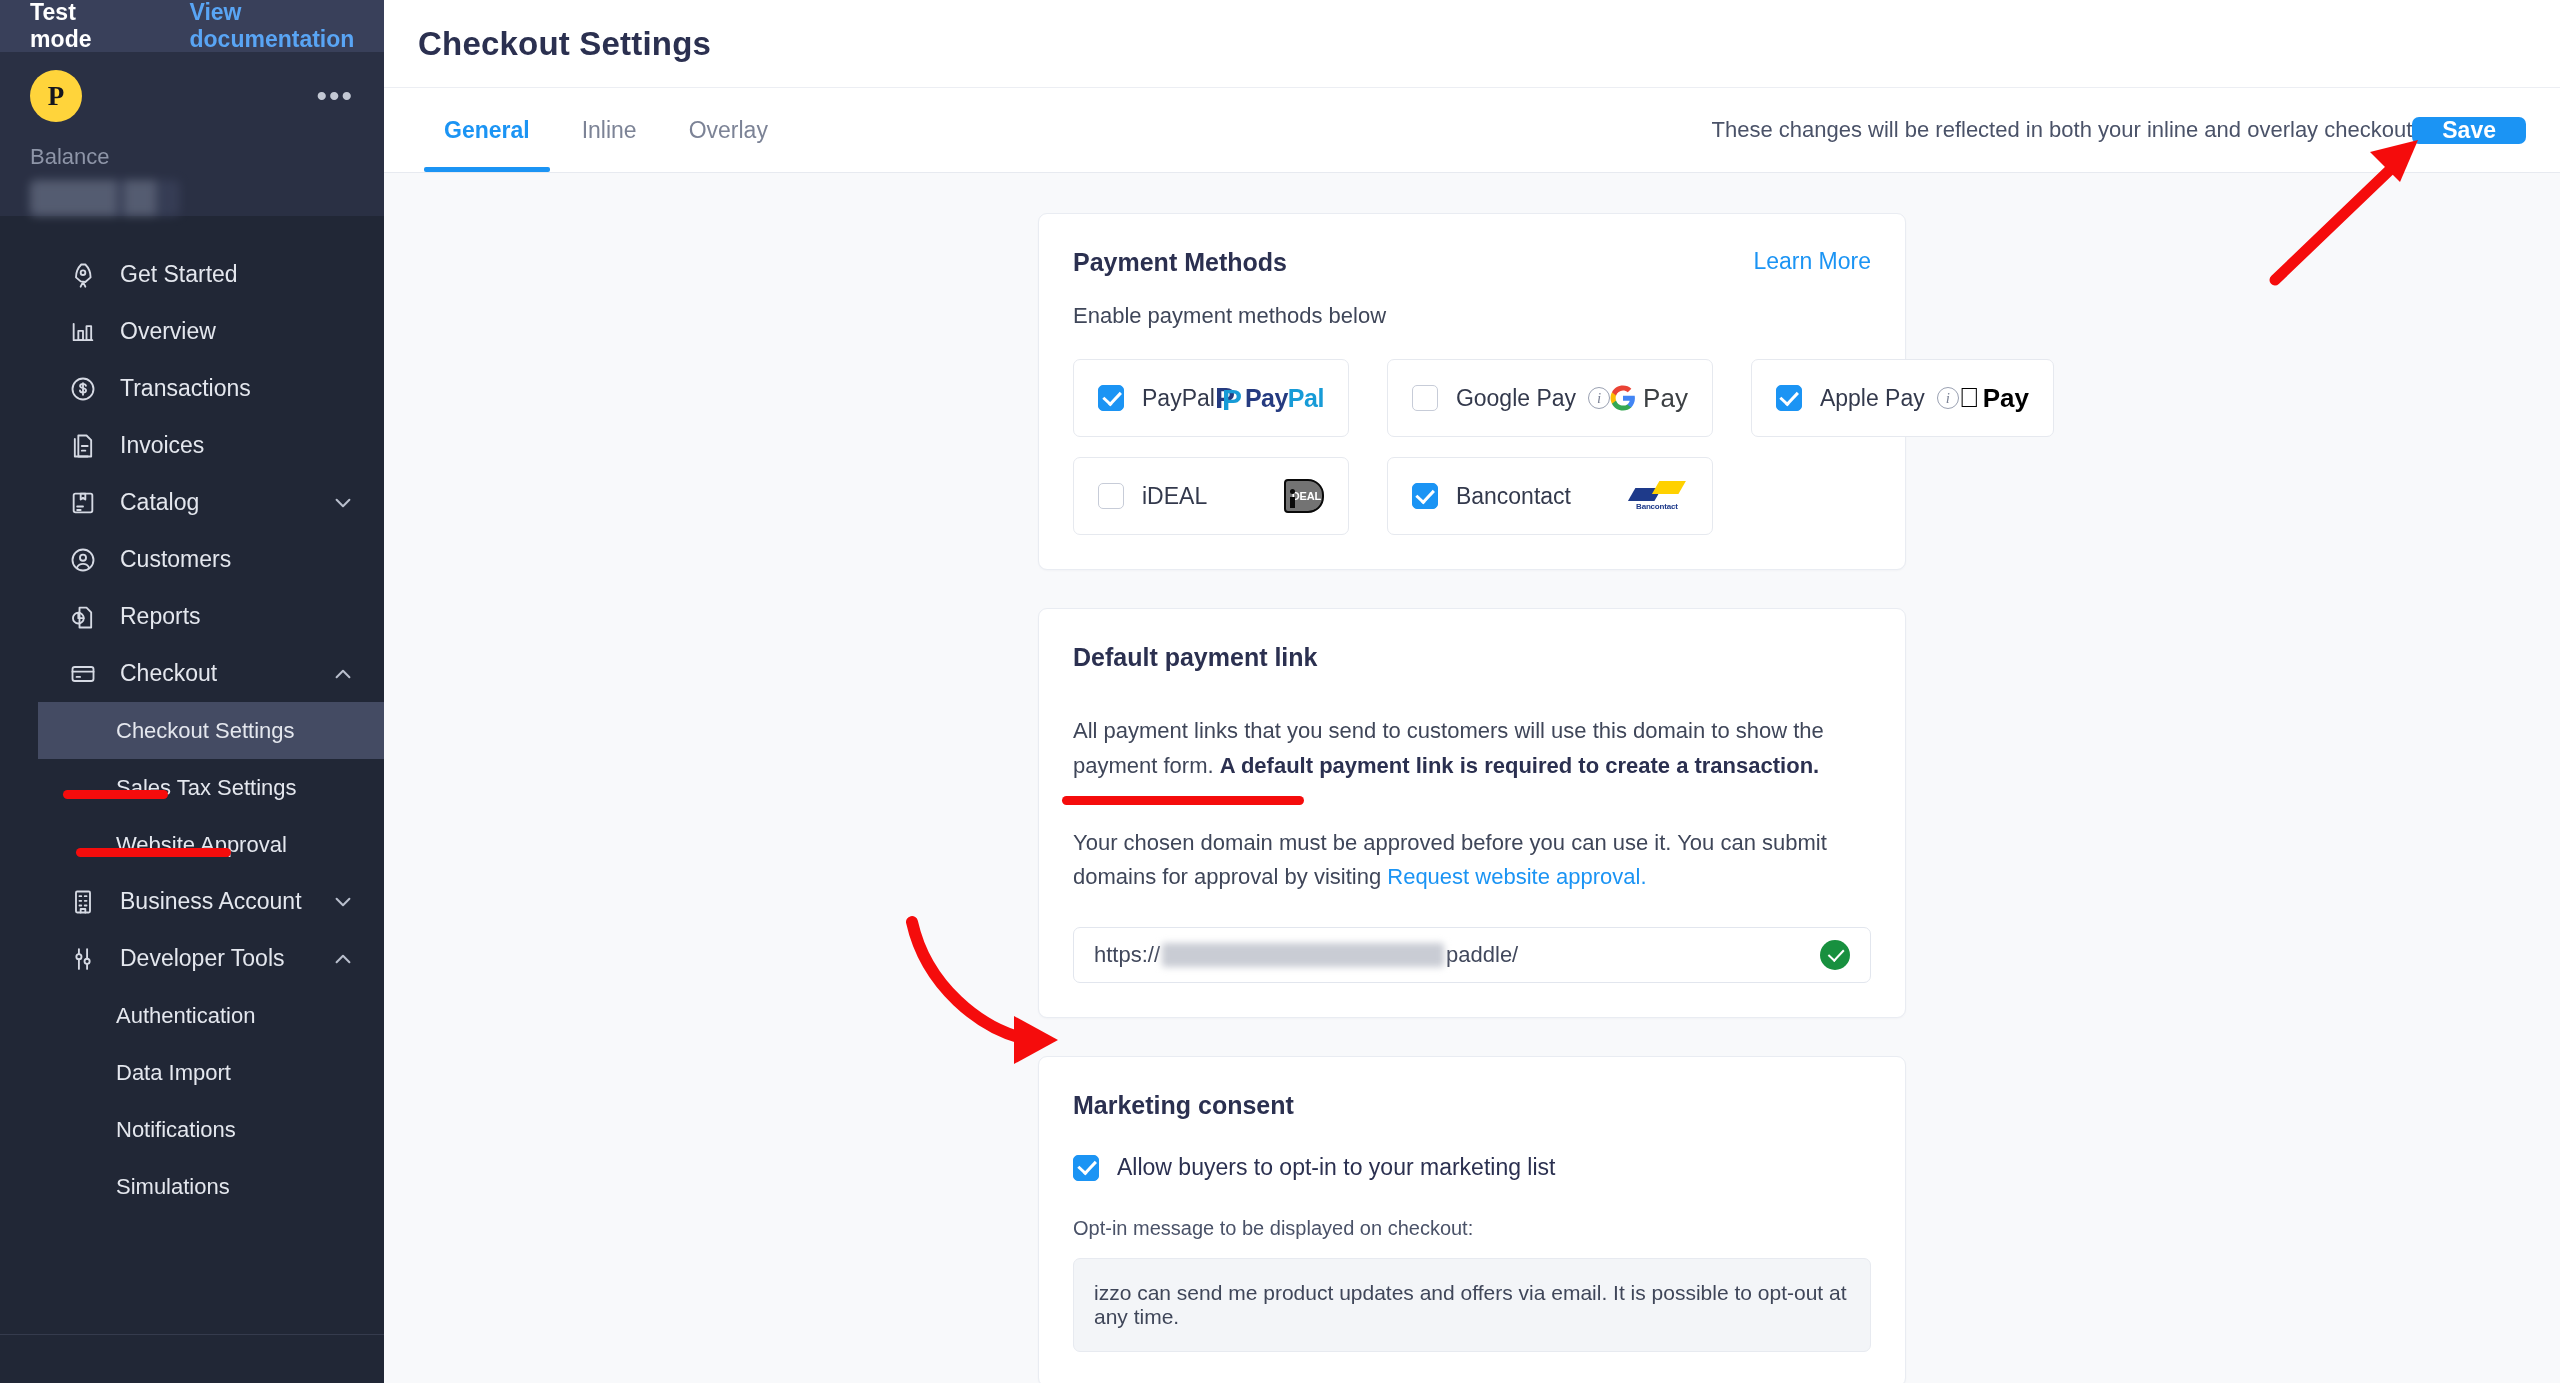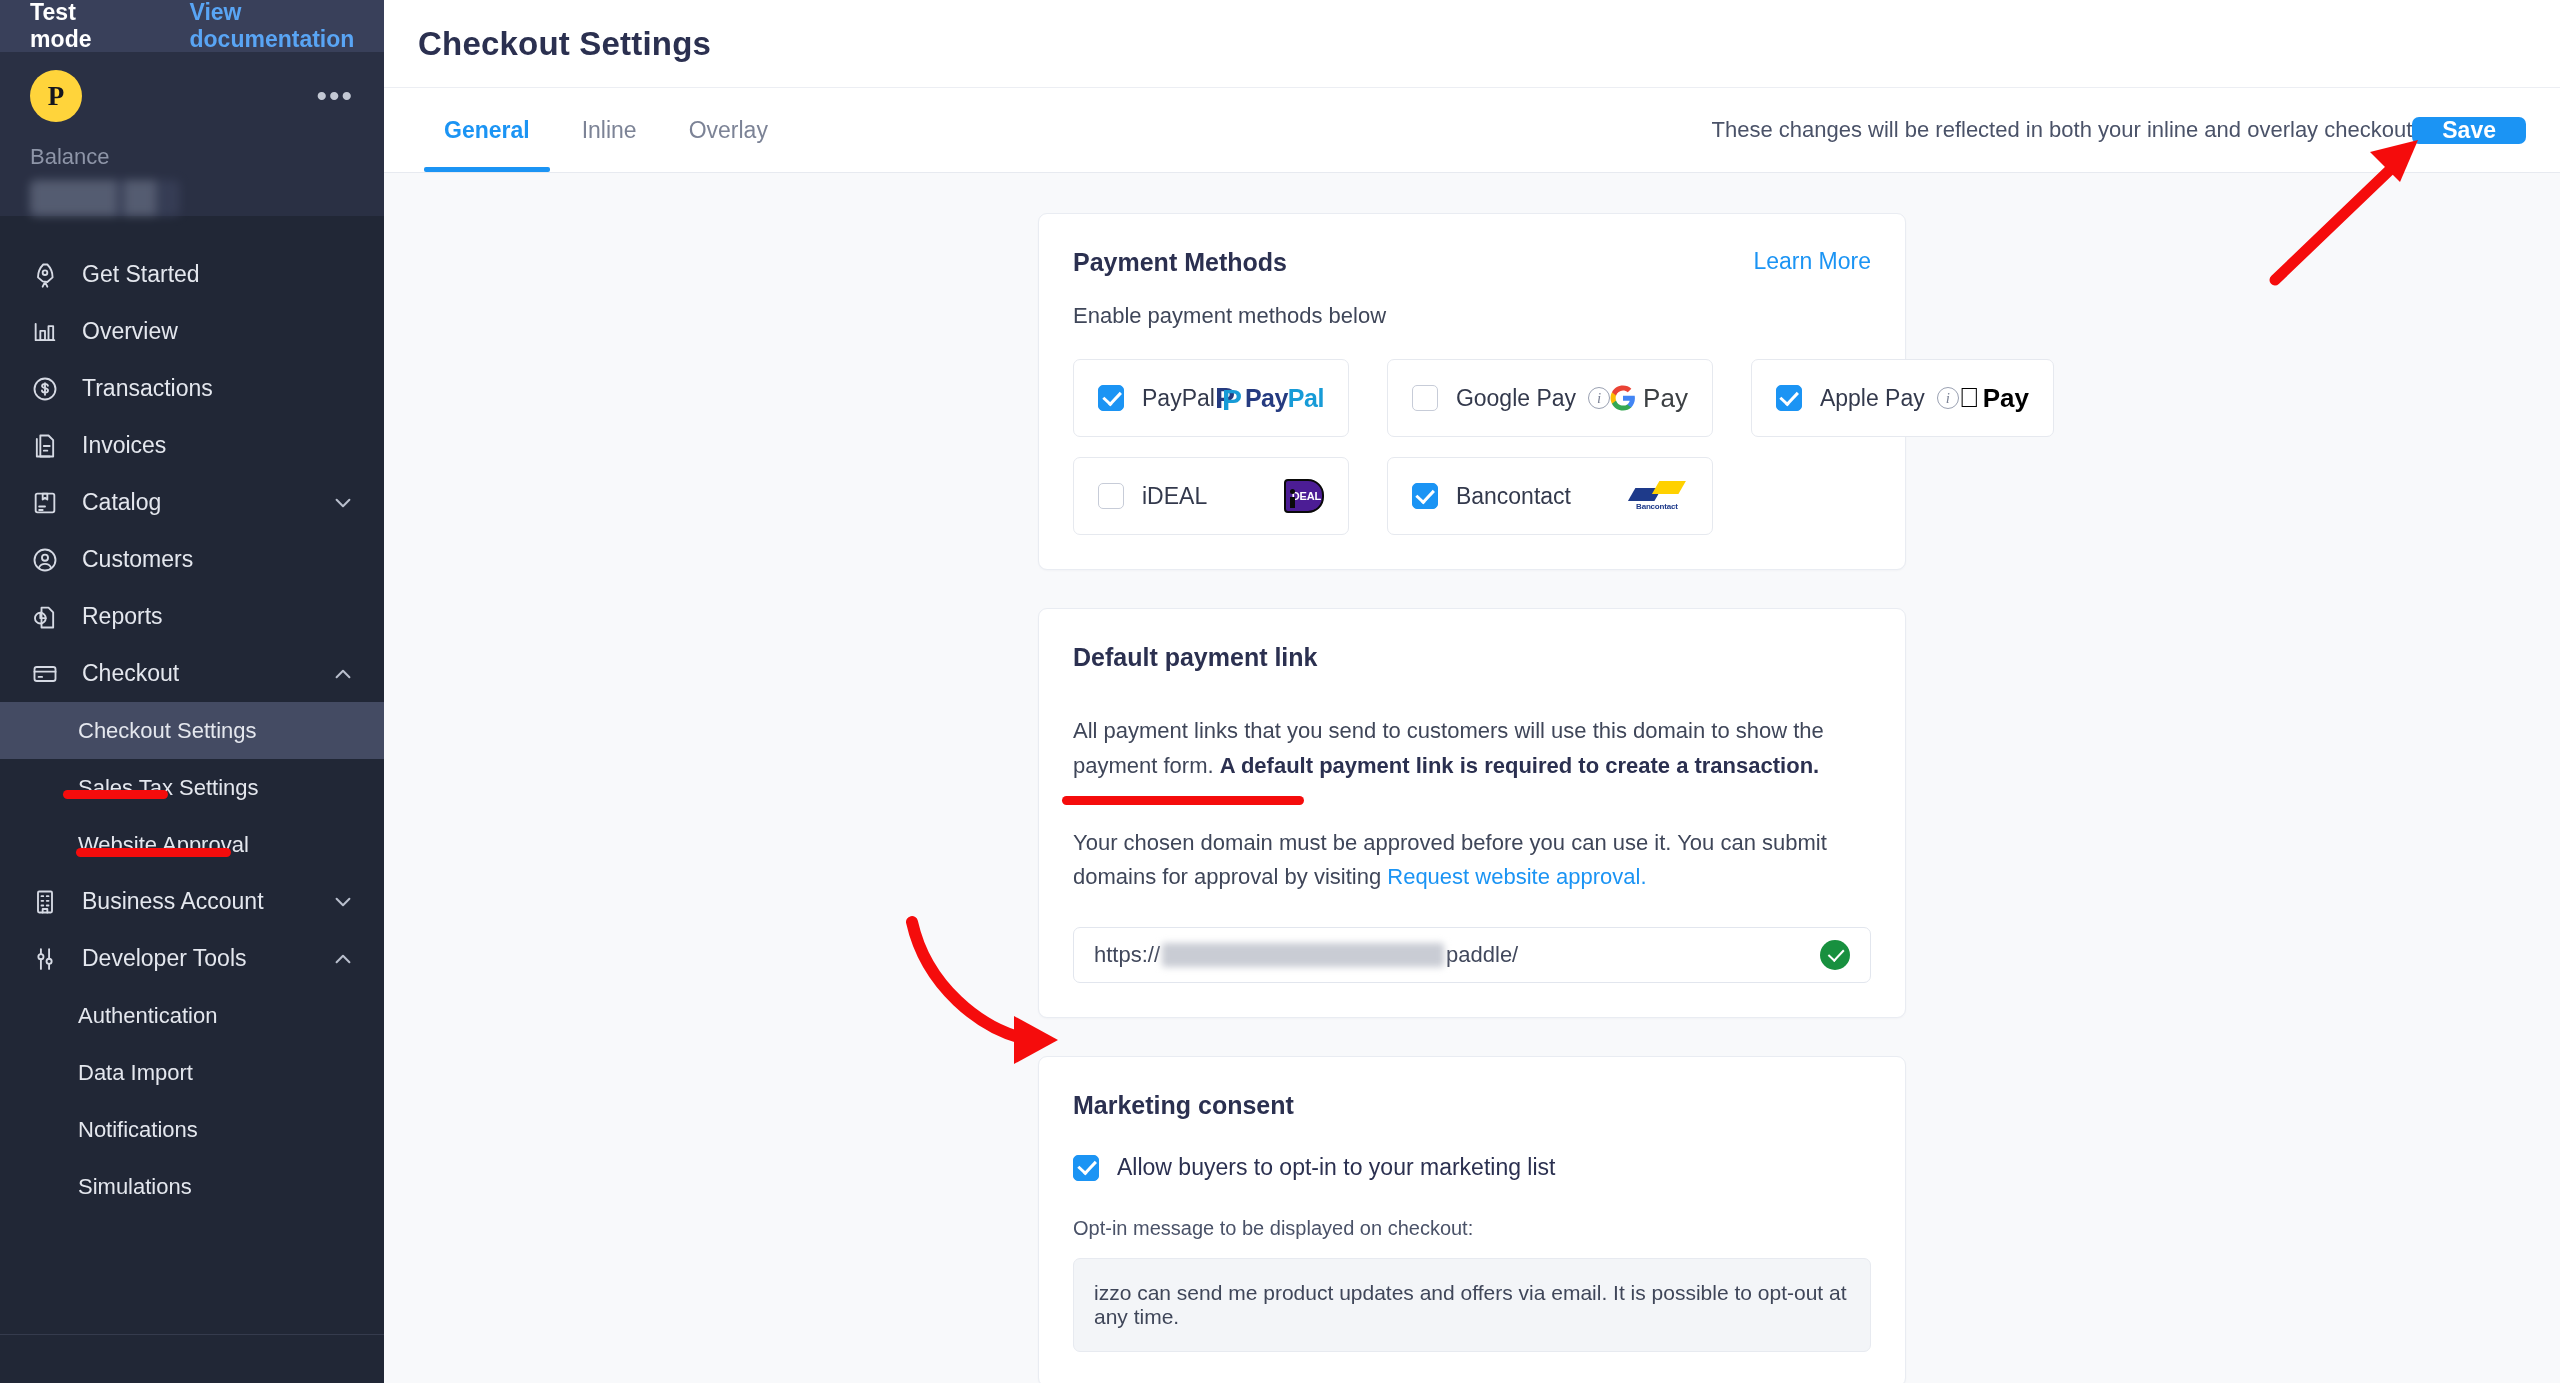--- a/index.html
+++ b/index.html
@@ -39,21 +39,21 @@
     color:#14161f; font-size:27px; font-weight:700; font-family:"Liberation Serif", serif;
   }
   .dots { color:#c3c8d4; font-size:30px; line-height:12px; letter-spacing:2px; cursor:pointer;}
   .bal-label { color:#8e95a8; font-size:22px; margin-top:22px; }
   .bal-val {
     margin-top:10px; width:150px; height:36px; border-radius:6px;
     background:linear-gradient(90deg,#636b80 0%,#636b80 58%,#3a415a 58%,#3a415a 63%,#636b80 63%,#636b80 84%,#3a415a 84%);
     filter: blur(5px); opacity:.75;
   }
 
-  .nav { flex:1 1 auto; padding-top:30px; overflow:hidden; }
+  .nav { flex:1 1 auto; padding-top:30px; overflow:hidden;padding-left:38px; }
   .nav-item {
     display:flex; align-items:center; height:57px;
     padding:0 30px 0 30px; gap:22px; cursor:pointer; position:relative;
   }
   .nav-item.sub { padding-left:78px; gap:0; }
   .nav-item.active { background:#444b63; }
   .nav-ic { width:30px; height:30px; flex:0 0 30px; display:flex; align-items:center; justify-content:center; }
   .nav-ic svg { width:28px; height:28px; stroke:#d6dae4; fill:none; stroke-width:1.6; }
   .nav-lbl { color:#e4e7ee; font-size:23px; white-space:nowrap; }
   .nav-item.sub .nav-lbl { font-size:22px; }
@@ -130,21 +130,21 @@
   .lg-paypal .p1 { color:#253b80; } .lg-paypal .p2 { color:#179bd7; }
   .pp-mark { position:relative; width:26px; height:30px; margin-right:4px;}
   .pp-mark i { position:absolute; font-style:normal; font-weight:700; font-size:30px; line-height:30px;}
   .pp-mark .b { color:#253b80; left:0; top:0;}
   .pp-mark .f { color:#179bd7; left:7px; top:2px;}
   .lg-gpay { display:flex; align-items:center; gap:7px; font-size:26px; color:#3c4043; font-weight:500;}
   .lg-apay { display:flex; align-items:center; font-size:26px; color:#000; font-weight:600; }
   .lg-apay .apple { font-size:28px; margin-right:3px; line-height:1; }
   .lg-ideal {
     width:40px; height:34px; border:2px solid #0a0a0a; border-radius:4px 16px 16px 4px;
-    background:#4c1d95; position:relative; display:flex; align-items:center; justify-content:center;
+    background:#737373; position:relative; display:flex; align-items:center; justify-content:center;
   }
   .lg-ideal span { color:#fff; font-size:11px; font-weight:700; letter-spacing:-.2px; margin-left:5px;}
   .lg-ideal::before {
     content:""; position:absolute; left:4px; top:8px; width:5px; height:5px; background:#0a0a0a; border-radius:50%;
   }
   .lg-ideal::after {
     content:""; position:absolute; left:4px; top:16px; width:5px; height:11px; background:#0a0a0a;
   }
   .lg-banc { width:62px; display:flex; flex-direction:column; align-items:center; }
   .bc-shapes { position:relative; width:58px; height:20px; }

